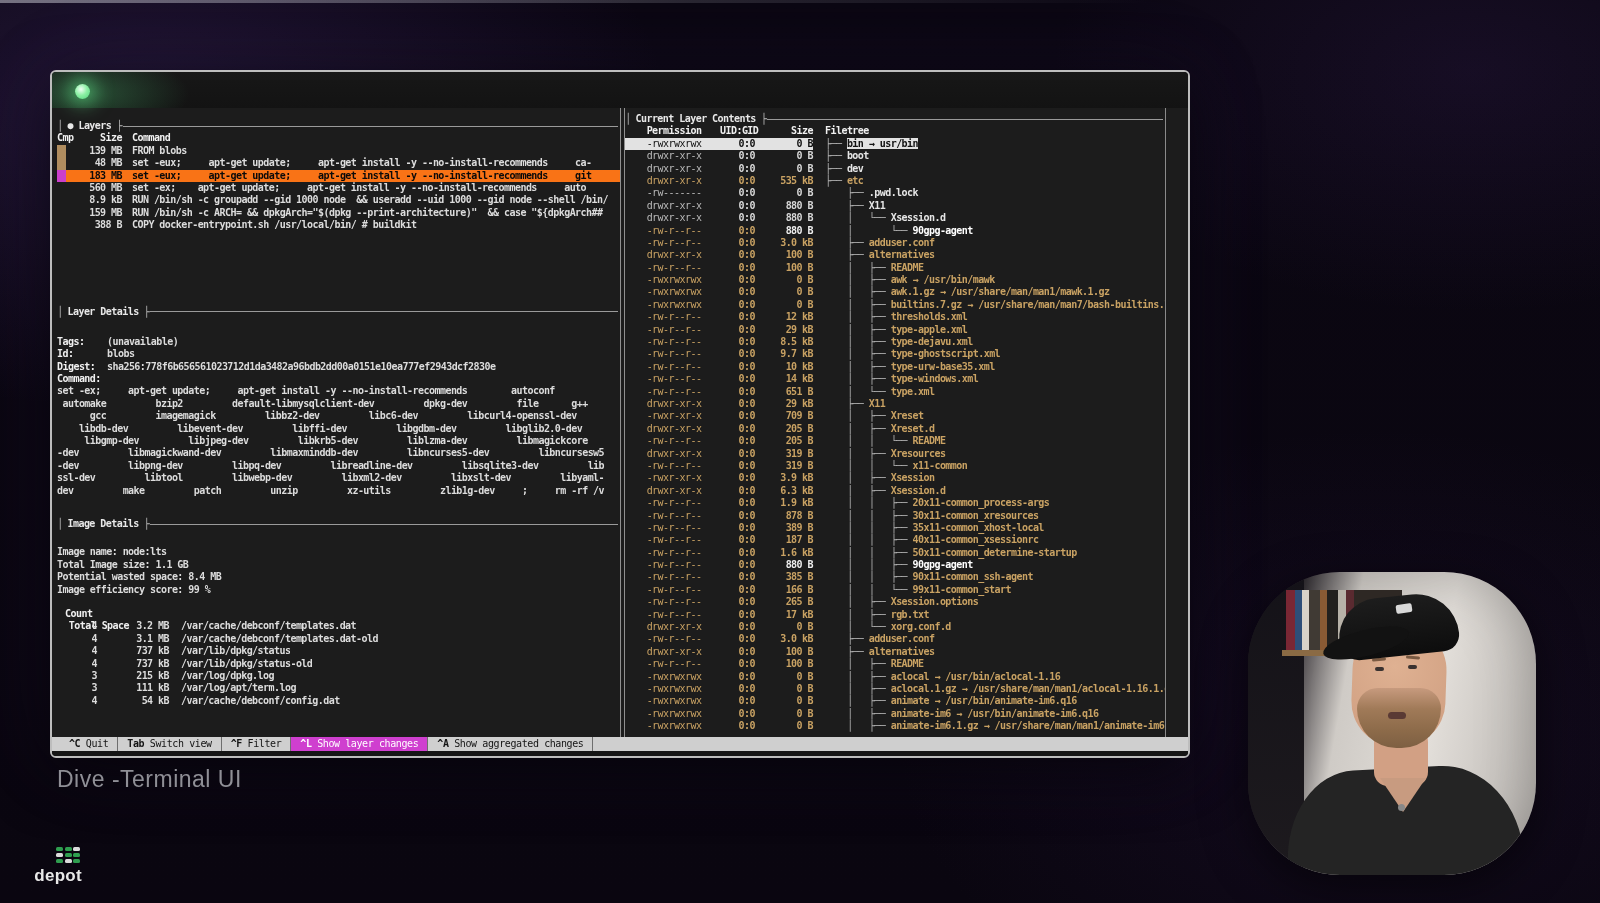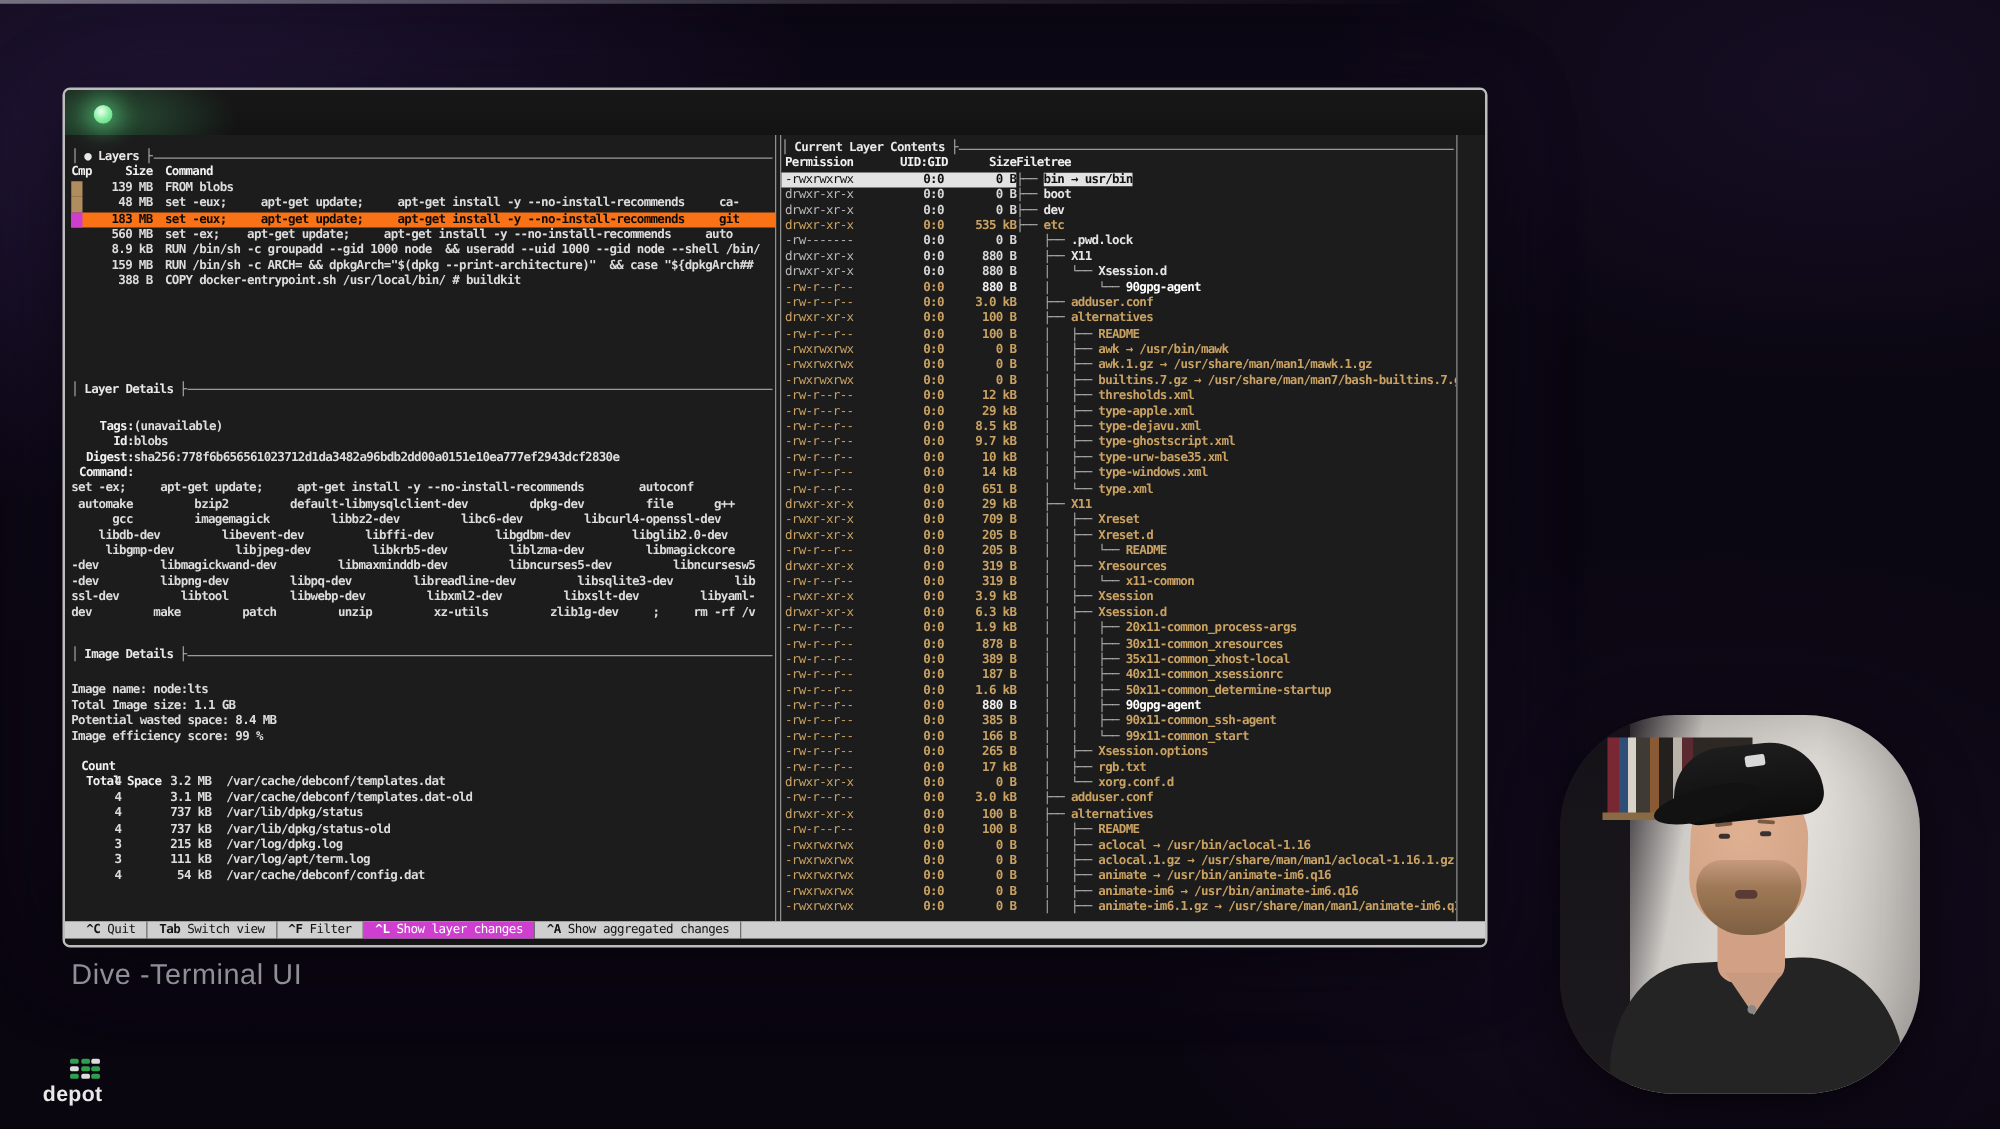--- a/index.html
+++ b/index.html
@@ -44,44 +44,44 @@
   .hcmd{margin-left:10px;}
   .lrow{display:flex;height:12.4px;white-space:pre;}
   .lrow.sel{background:#f97316;color:#0a0a0a;}
   .cmp{width:13px;flex:0 0 auto;display:flex;}
   .cmpblock{width:9px;height:12.4px;display:inline-block;}
   .lsize{width:52px;flex:0 0 auto;text-align:right;font-weight:700;}
   .lcmd{margin-left:10px;flex:1;font-weight:700;overflow:hidden;white-space:pre;}
 
   .sec-layer-details{margin-top:74px;}
   .gap18{height:18px;}
-  .mline{display:flex;height:12.4px;text-align:right;}
+  .mline{display:flex;height:12.4px;}
   .mlbl{display:inline-block;width:50px;font-weight:700;color:#f0f0f0;flex:0 0 auto;}
   .mval{white-space:pre;color:#dcdcdc;font-weight:700;}
   .cmdline{height:12.4px;white-space:pre;font-weight:700;overflow:hidden;}
 
   .sec-image-details{margin-top:21px;}
   .gap16{height:16px;}
   .iline{height:12.4px;font-weight:700;white-space:pre;}
   .gap12{height:12px;}
   .crow{display:flex;height:12.4px;font-weight:700;}
   .ccount{width:40px;text-align:right;flex:0 0 auto;}
   .cspace{width:72px;text-align:right;flex:0 0 auto;}
   .cpath{margin-left:12px;white-space:pre;overflow:hidden;}
   .chead{color:#f0f0f0;flex-direction:column;}
   .chead .ccount{text-align:left;padding-left:8px;}
 
   
   .pane-right{flex:1;padding-top:5px;overflow:hidden;border-right:1px solid #8a8a8a;margin-right:22px;}
   .frow{display:flex;height:12.4px;white-space:pre;}
   .rleft{display:flex;flex:0 0 auto;width:188px;}
-  .rp{width:92px;padding-left:3px;flex:0 0 auto;overflow:hidden;}
+  .rp{width:92px;padding-left:3px;flex:0 0 auto;overflow:hidden;text-align:center;}
   .ru{width:35px;text-align:right;flex:0 0 auto;font-weight:700;}
   .rs{width:58px;text-align:right;flex:0 0 auto;font-weight:700;}
-  .rt{flex:1;overflow:hidden;white-space:pre;}
+  .rt{margin-left:12px;flex:1;overflow:hidden;white-space:pre;}
   .pre{color:#b3b3b3;}
   .rn{font-weight:700;}
   .fcolhead{font-weight:700;color:#f0f0f0;}
   .fcolhead .rp,.fcolhead .ru,.fcolhead .rs{color:#f0f0f0;font-weight:700;}
   :root{--tan:#c9a263;}
   .c-w .rp{color:#b9b9b9}.c-w .ru,.c-w .rs{color:#d8d8d8}.c-w .rn{color:#e6e6e6}
   .c-t .rp,.c-t .ru,.c-t .rs,.c-t .rn{color:var(--tan)}
   .c-b .rp,.c-b .ru{color:var(--tan)}.c-b .rs{color:#efefef}.c-b .rn{color:#ffffff}
   .c-sel .rleft{background:#e2e2e2}
   .c-sel .rp,.c-sel .ru,.c-sel .rs{color:#111}

